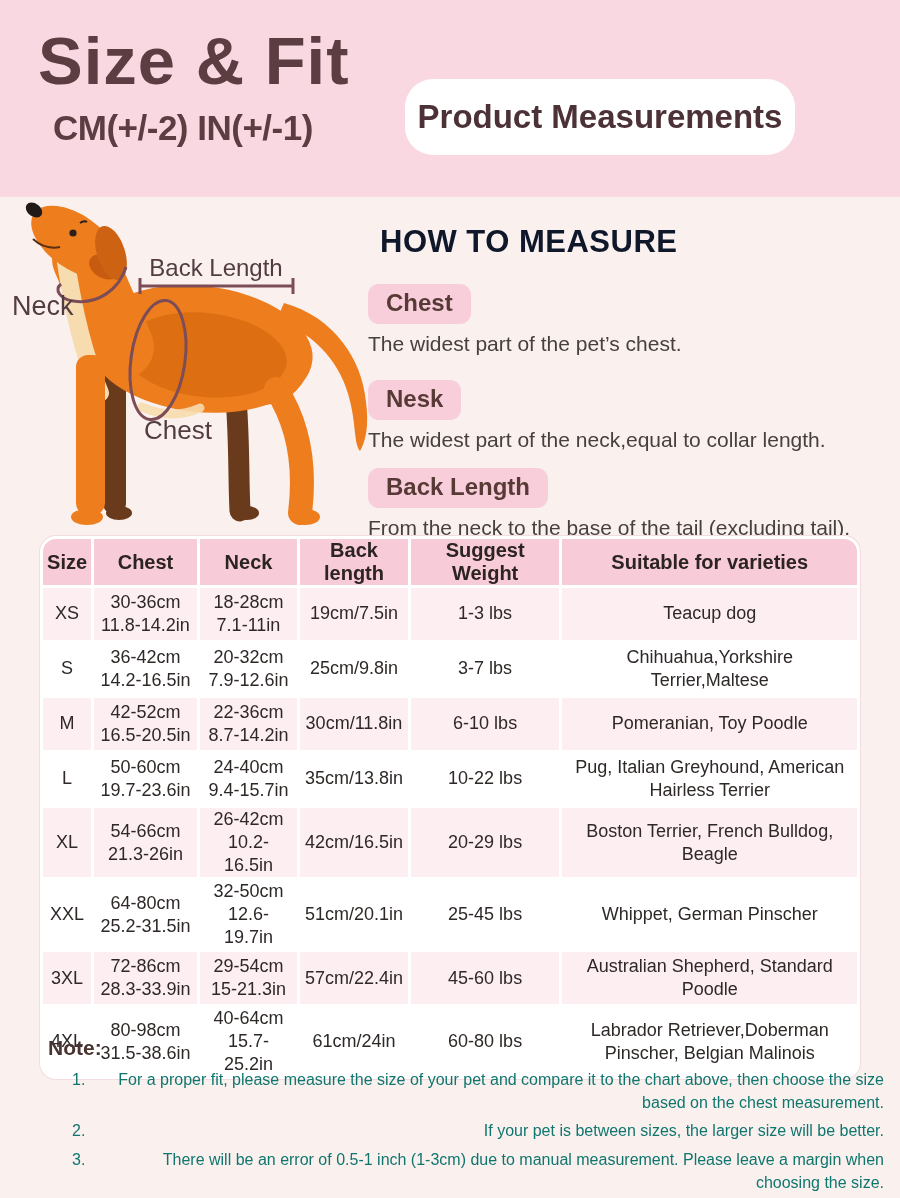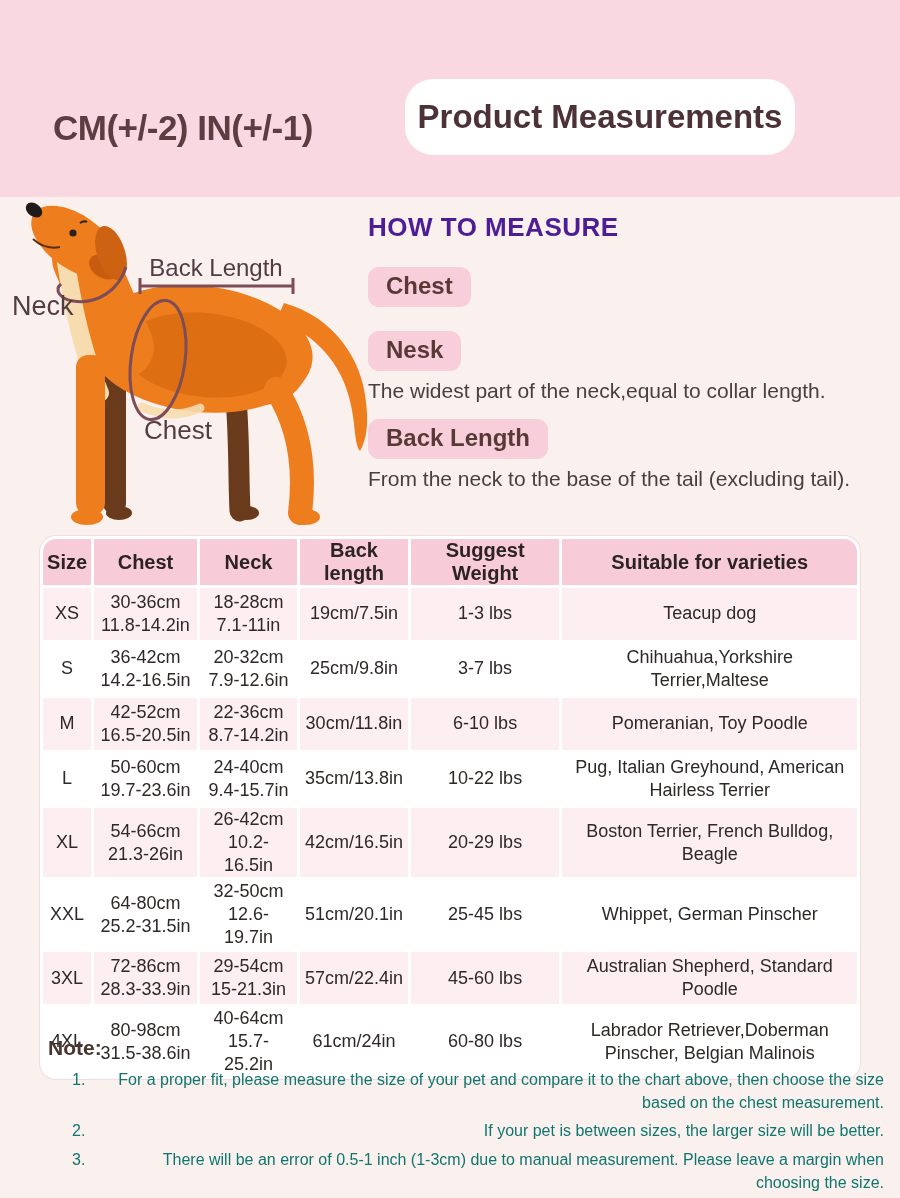--- a/index.html
+++ b/index.html
@@ -13,21 +13,21 @@
   .subtitle{position:absolute;left:53px;top:108px;font-size:35px;font-weight:bold;color:#5c3d41;letter-spacing:-0.5px;}
   .badge{
     position:absolute;left:405px;top:79px;width:390px;height:76px;background:#ffffff;border-radius:28px;
     display:flex;align-items:center;justify-content:center;font-size:33px;font-weight:bold;color:#4c3236;
   }
   
   .dog{position:absolute;left:0;top:197px;width:375px;height:340px;}
   .dog text{font-family:"Liberation Sans",sans-serif;fill:#523c42;}
   
   .howto{position:absolute;left:368px;top:212px;width:532px;}
-  .howto h2{margin:0;font-size:26px;font-weight:bold;color:#4c1d95;letter-spacing:0.5px;}
+  .howto h2{margin:12px;font-size:31px;font-weight:bold;color:#0f172a;letter-spacing:0.5px;}
   .mi{margin-top:24px;}
   .mi.last{margin-top:16px;}
   .pill{
     display:inline-block;background:#f8cedb;color:#573a36;font-weight:bold;font-size:24px;
     padding:5px 18px 7px 18px;border-radius:11px;
   }
   .desc{margin-top:8px;font-size:21px;color:#46413f;}
   
   .table-frame{
     position:absolute;left:40px;top:536px;width:820px;background:#ffffff;border-radius:16px;
@@ -56,20 +56,21 @@
     font-size:16px;line-height:1.45;color:#0f766e;counter-increment:n;text-align:right;
   }
   .note li::before{content:counter(n) ".";position:absolute;left:0;top:0;}
 </style>
 </head>
 <body>
 
 <div class="page">
 
   <div class="top-band">
+    <div class="title">Size &amp; Fit</div>
     <div class="subtitle">CM(+/-2) IN(+/-1)</div>
     <div class="badge">Product Measurements</div>
   </div>
 
   <svg class="dog" viewBox="0 0 375 340">
     <g>
 
       <rect x="103" y="168" width="23" height="148" rx="9" fill="#6a3a1c"></rect>
       <ellipse cx="119" cy="316" rx="13" ry="7" fill="#6a3a1c"></ellipse>
       <path d="M234,180 C240,230 238,275 240,314" stroke="#6a3a1c" stroke-width="21" stroke-linecap="round" fill="none"></path>
@@ -106,20 +107,21 @@
     </g>
     <text x="216" y="79" font-size="24" text-anchor="middle" stroke="none">Back Length</text>
     <text x="12" y="118" font-size="27" stroke="none">Neck</text>
     <text x="144" y="242" font-size="26" stroke="none">Chest</text>
   </svg>
 
   <div class="howto">
     <h2>HOW TO MEASURE</h2>
     <div class="mi">
       <span class="pill">Chest</span>
+      <div class="desc">The widest part of the pet’s chest.</div>
     </div>
     <div class="mi">
       <span class="pill">Nesk</span>
       <div class="desc">The widest part of the neck,equal to collar length.</div>
     </div>
     <div class="mi last">
       <span class="pill">Back Length</span>
       <div class="desc">From the neck to the base of the tail (excluding tail).</div>
     </div>
   </div>

